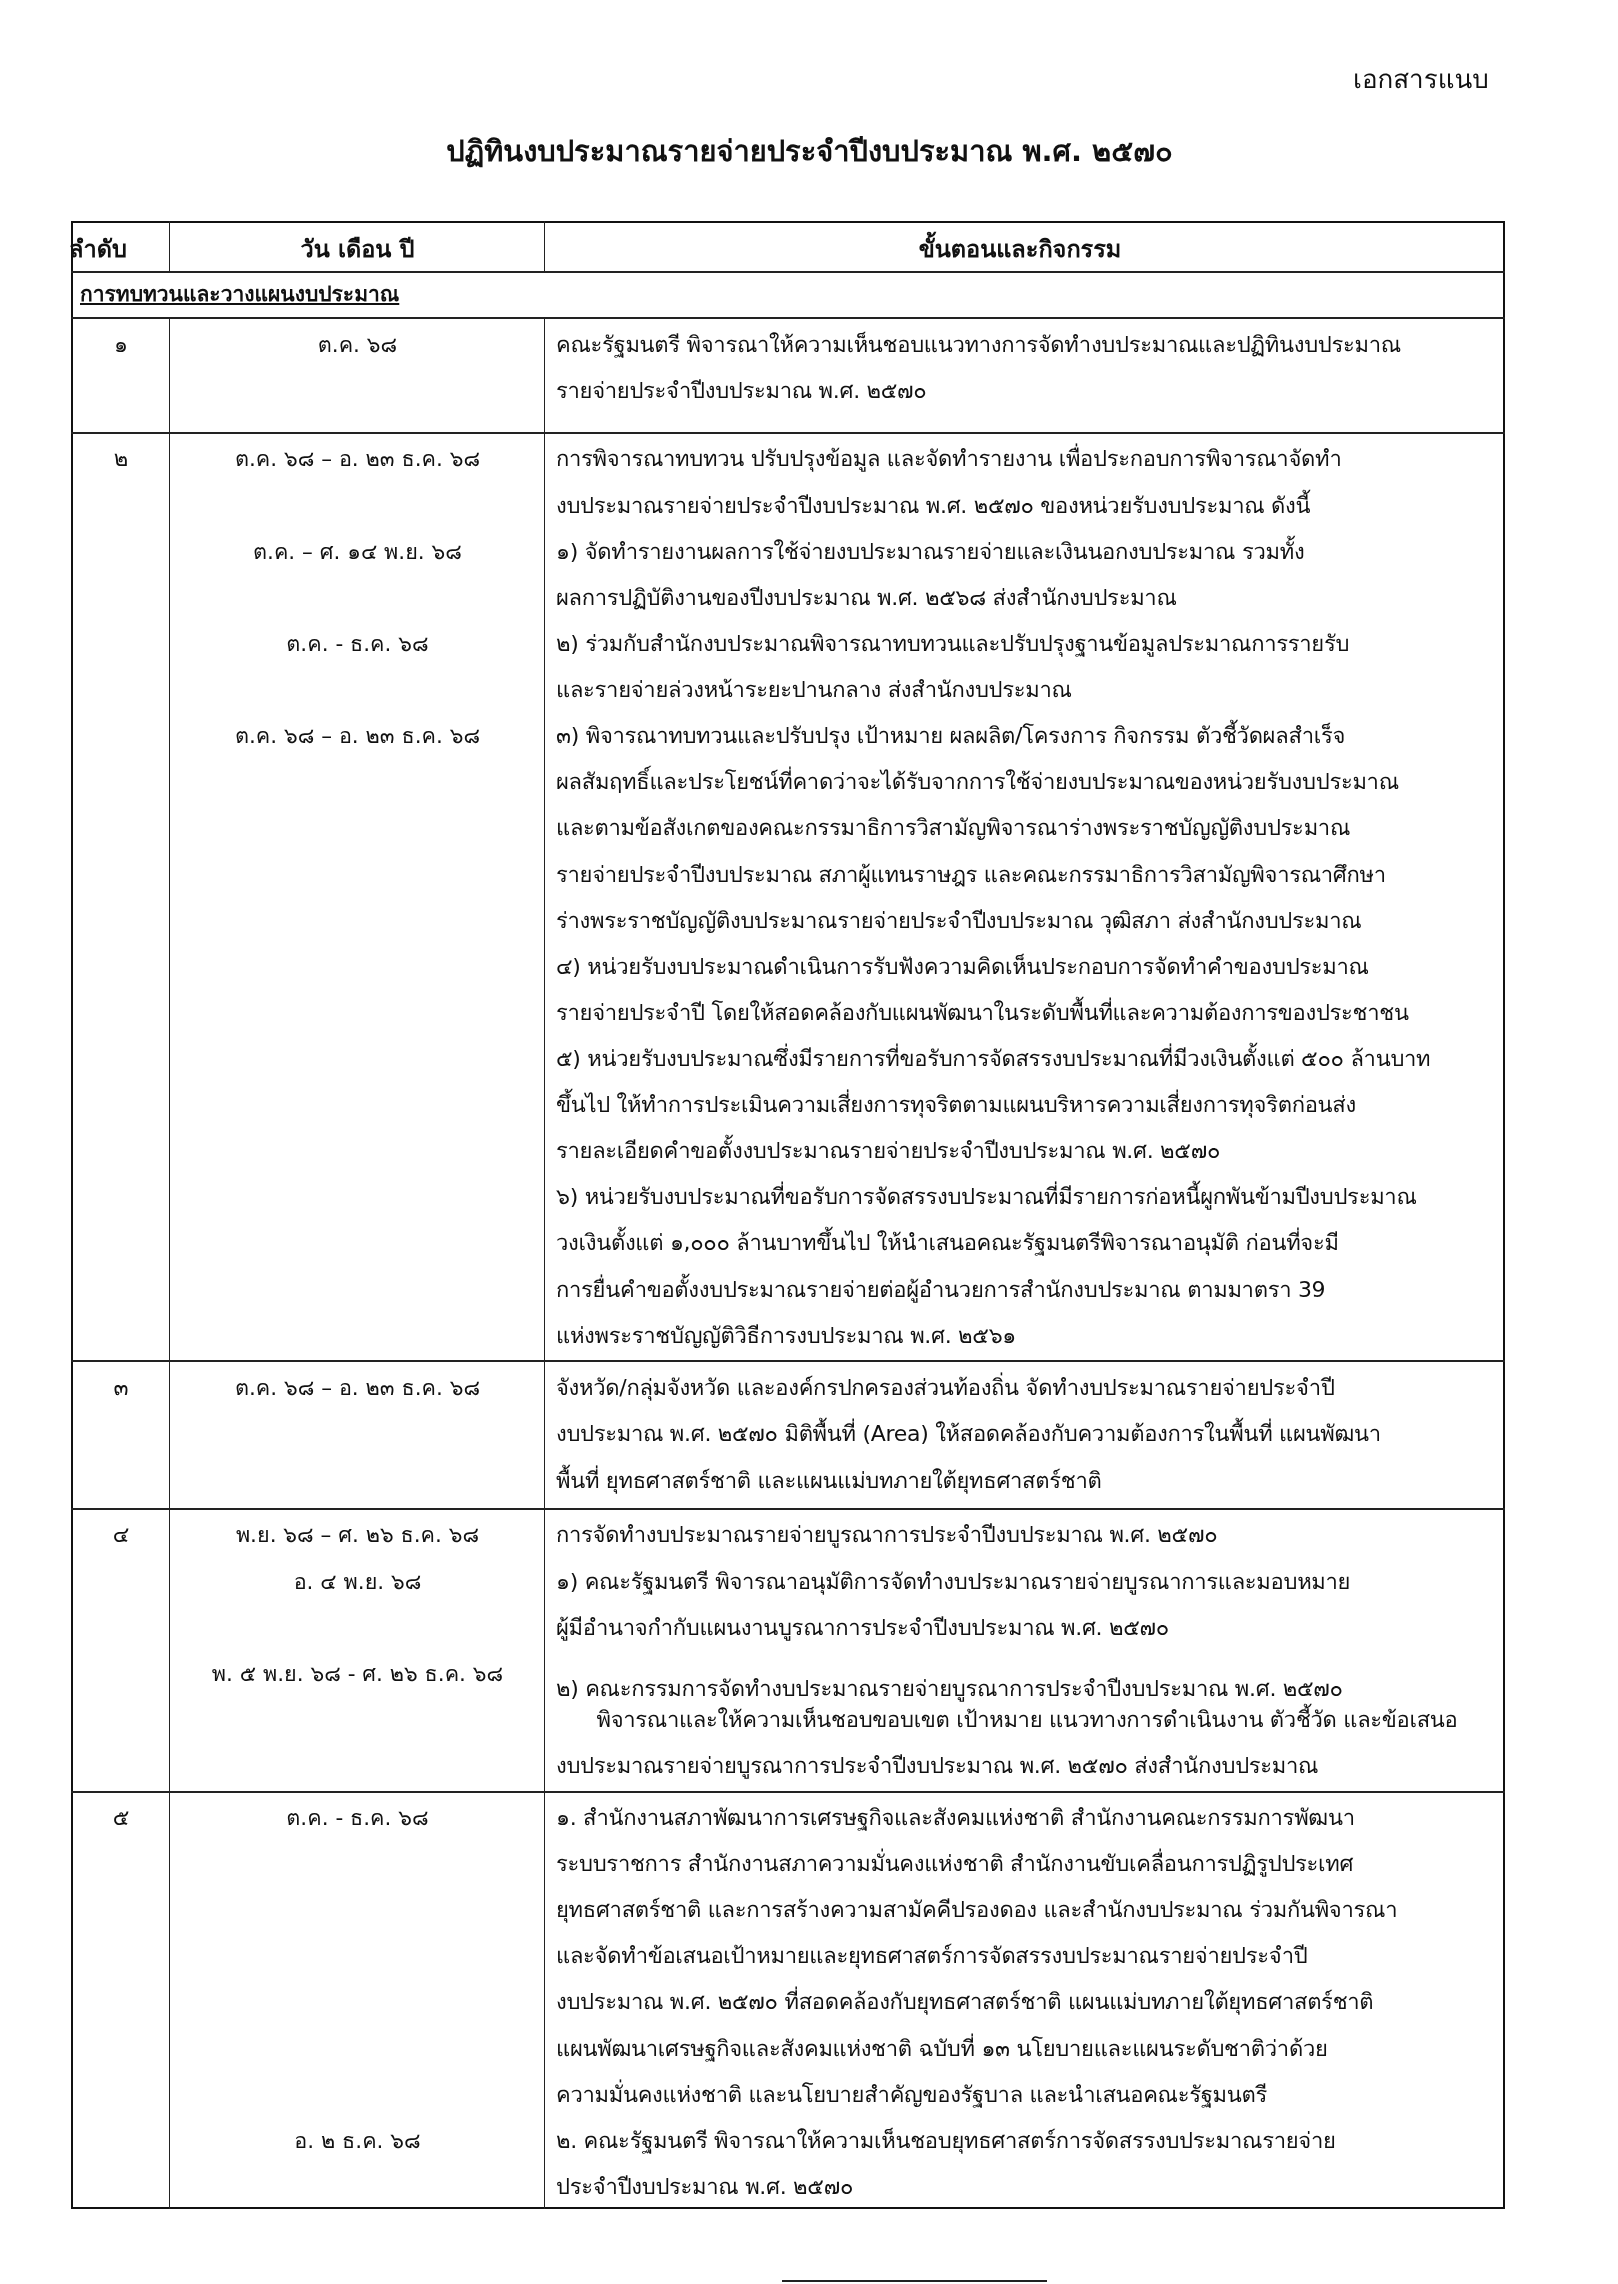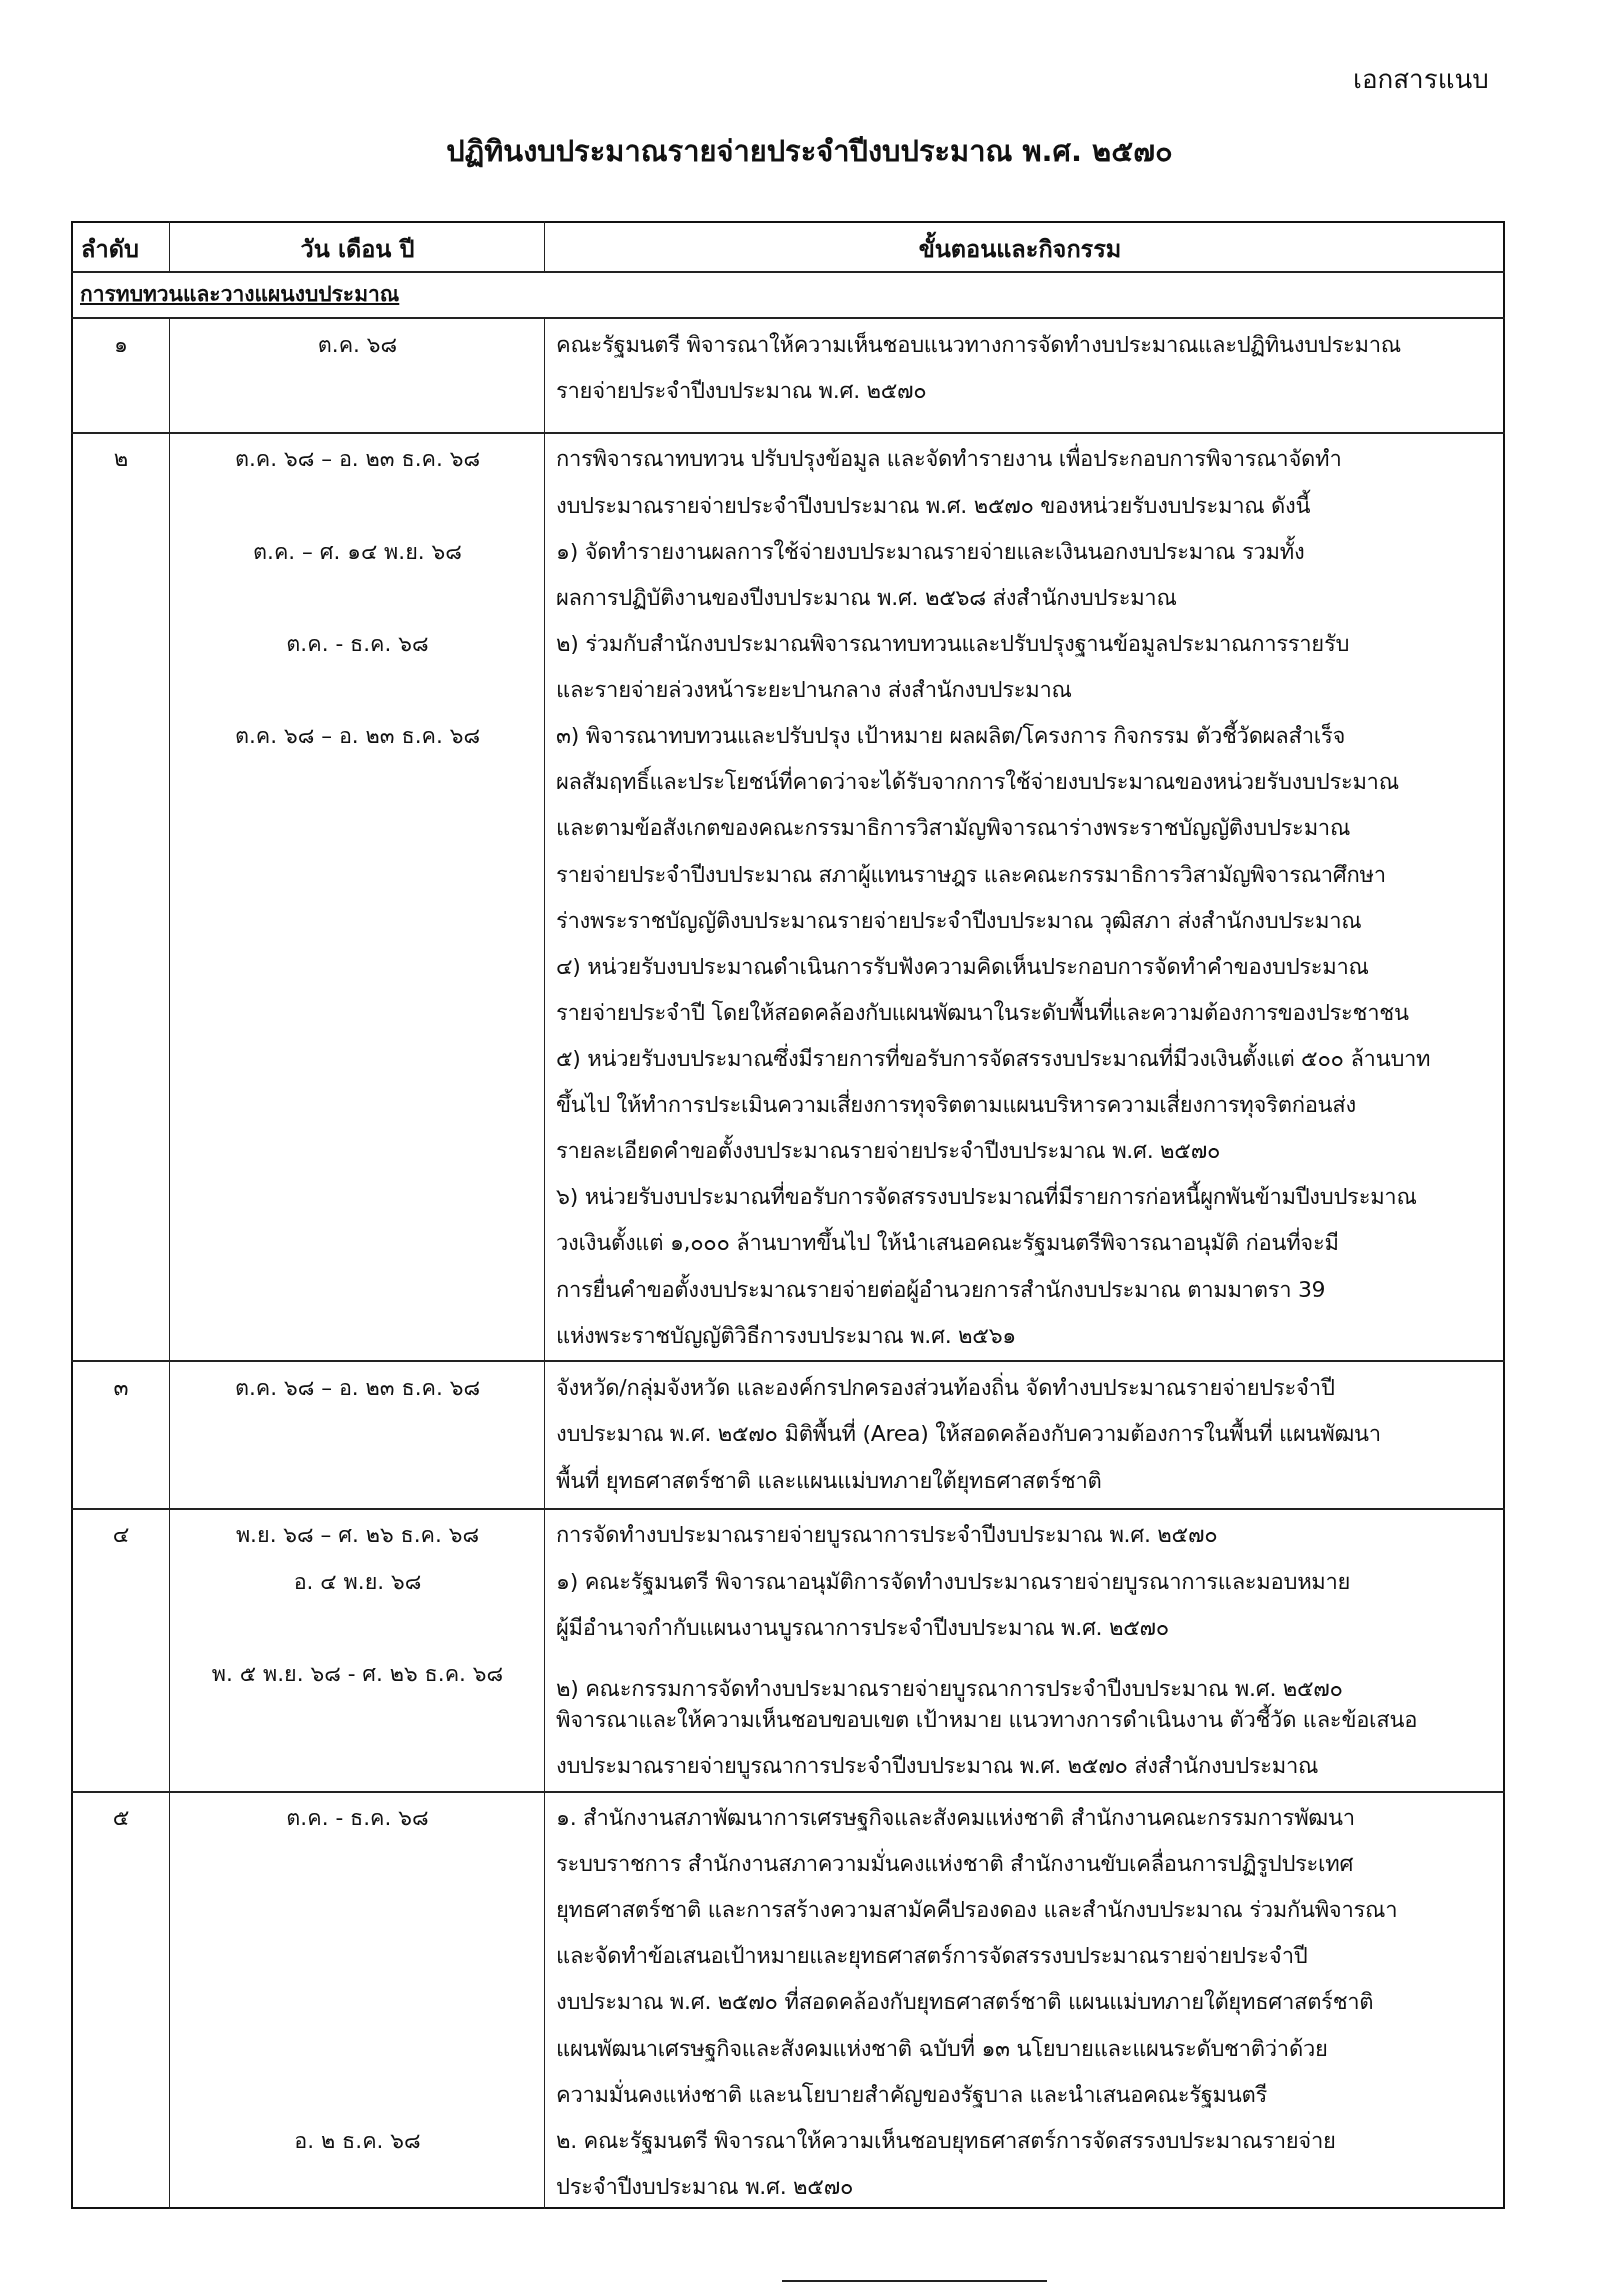--- a/index.html
+++ b/index.html
@@ -32,21 +32,21 @@
 <div class="hline" style="top:432px"></div>
 <div class="hline" style="top:1360px"></div>
 <div class="hline" style="top:1508px"></div>
 <div class="hline" style="top:1791px"></div>
 
 <div class="vline" style="left:169px; top:221px; height:50px"></div>
 <div class="vline" style="left:544px; top:221px; height:50px"></div>
 <div class="vline" style="left:169px; top:317px; height:1892px"></div>
 <div class="vline" style="left:544px; top:317px; height:1892px"></div>
 
-<div class="abs th" style="left:72px; width:76px; top:230px">ลำดับ</div>
+<div class="abs th" style="left:60px; width:76px; top:230px">ลำดับ</div>
 <div class="abs th" style="left:171px; width:373px; top:230px">วัน เดือน ปี</div>
 <div class="abs th" style="left:541px; width:958px; top:230px">ขั้นตอนและกิจกรรม</div>
 
 <div class="abs section" style="left:80px; top:277px">การทบทวนและวางแผนงบประมาณ</div>
 
 <div id="row-0">
     <div class="abs no" style="top: 327px;">๑</div>
     <div class="abs date" style="top: 327px;">ต.ค. ๖๘</div>
     <div class="abs txt" style="top: 327px;">คณะรัฐมนตรี พิจารณาให้ความเห็นชอบแนวทางการจัดทำงบประมาณและปฏิทินงบประมาณ</div>
     <div class="abs txt" style="top: 373px;">รายจ่ายประจำปีงบประมาณ พ.ศ. ๒๕๗๐</div>
@@ -87,21 +87,21 @@
   </div>
 <div id="row-3">
     <div class="abs no" style="top: 1517px;">๔</div>
     <div class="abs date" style="top: 1517px;">พ.ย. ๖๘ – ศ. ๒๖ ธ.ค. ๖๘</div>
     <div class="abs date" style="top: 1564px;">อ. ๔ พ.ย. ๖๘</div>
     <div class="abs date" style="top: 1656px;">พ. ๕ พ.ย. ๖๘ - ศ. ๒๖ ธ.ค. ๖๘</div>
     <div class="abs txt" style="top: 1517px;">การจัดทำงบประมาณรายจ่ายบูรณาการประจำปีงบประมาณ พ.ศ. ๒๕๗๐</div>
     <div class="abs txt" style="top: 1564px;">๑) คณะรัฐมนตรี พิจารณาอนุมัติการจัดทำงบประมาณรายจ่ายบูรณาการและมอบหมาย</div>
     <div class="abs txt" style="top: 1610px;">ผู้มีอำนาจกำกับแผนงานบูรณาการประจำปีงบประมาณ พ.ศ. ๒๕๗๐</div>
     <div class="abs txt" style="top: 1656px; margin-top: 15px;">๒) คณะกรรมการจัดทำงบประมาณรายจ่ายบูรณาการประจำปีงบประมาณ พ.ศ. ๒๕๗๐</div>
-    <div class="abs txt" style="top: 1702px;">พิจารณาและให้ความเห็นชอบขอบเขต เป้าหมาย แนวทางการดำเนินงาน ตัวชี้วัด และข้อเสนอ</div>
+    <div class="abs txt" style="top: 1702px; text-align: center;">พิจารณาและให้ความเห็นชอบขอบเขต เป้าหมาย แนวทางการดำเนินงาน ตัวชี้วัด และข้อเสนอ</div>
     <div class="abs txt" style="top: 1748px;">งบประมาณรายจ่ายบูรณาการประจำปีงบประมาณ พ.ศ. ๒๕๗๐ ส่งสำนักงบประมาณ</div>
   </div>
 <div id="row-4">
     <div class="abs no" style="top: 1800px;">๕</div>
     <div class="abs date" style="top: 1800px;">ต.ค. - ธ.ค. ๖๘</div>
     <div class="abs date" style="top: 2123px;">อ. ๒ ธ.ค. ๖๘</div>
     <div class="abs txt" style="top: 1800px;">๑. สำนักงานสภาพัฒนาการเศรษฐกิจและสังคมแห่งชาติ สำนักงานคณะกรรมการพัฒนา</div>
     <div class="abs txt" style="top: 1846px;">ระบบราชการ สำนักงานสภาความมั่นคงแห่งชาติ สำนักงานขับเคลื่อนการปฏิรูปประเทศ</div>
     <div class="abs txt" style="top: 1892px;">ยุทธศาสตร์ชาติ และการสร้างความสามัคคีปรองดอง และสำนักงบประมาณ ร่วมกันพิจารณา</div>
     <div class="abs txt" style="top: 1938px;">และจัดทำข้อเสนอเป้าหมายและยุทธศาสตร์การจัดสรรงบประมาณรายจ่ายประจำปี</div>

